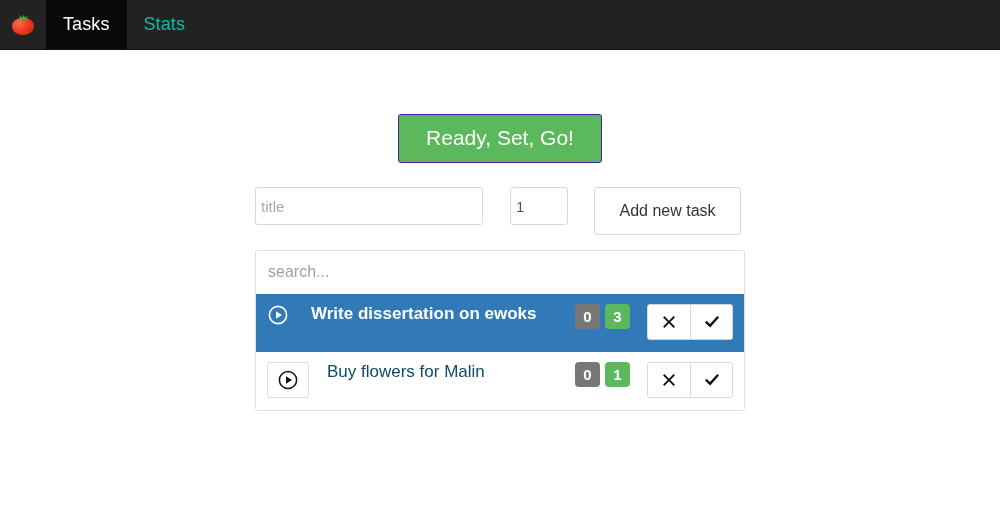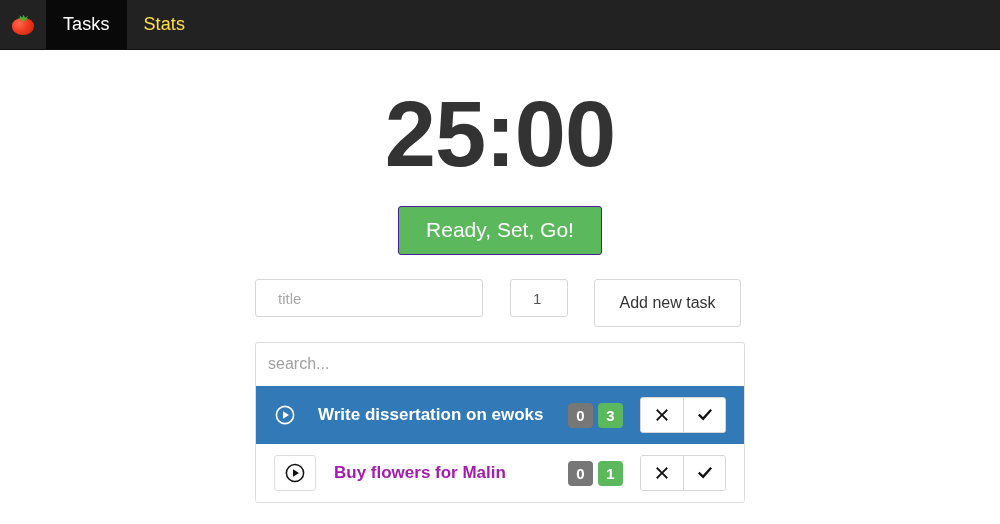--- a/index.html
+++ b/index.html
@@ -49,21 +49,21 @@
     padding: 0 17px;
     font-size: 18px;
     color: #9d9d9d;
     text-decoration: none;
     letter-spacing: .1px;
   }
   .nav-item.active {
     background: #090909;
     color: #ffffff;
   }
-  .nav-item.link { color: #fde047; }
+  .nav-item.link { color: #14b8a6; }
 
   
   .content {
     width: 1000px;
     padding-top: 38px;
   }
   .timer {
     text-align: center;
     font-size: 92px;
     line-height: 1;
@@ -98,21 +98,21 @@
     display: flex;
     align-items: stretch;
     gap: 0;
   }
   .inp {
     border: 1px solid #d8d8d8;
     border-radius: 3px;
     background: #ffffff;
     font-size: 15px;
     color: #555555;
-    padding: 9px 22px;
+    padding: 9px 5px;
     height: 38px;
     font-family: inherit;
     outline: none;
   }
   .inp::placeholder { color: #a8a8a8; }
   .inp-title { width: 228px; }
   .inp-count { width: 58px; margin-left: 27px; }
   .btn-add {
     margin-left: 26px;
     width: 147px;
@@ -144,22 +144,22 @@
     color: #000000;
     padding: 4px 3px;
     font-family: inherit;
     outline: none;
     background: transparent;
   }
   .inp-search::placeholder { color: #a0a0a0; }
 
   .task {
     display: flex;
-    align-items: center;
-    padding: 10px 18px;
+    align-items: flex-start;
+    padding: 10px 11px;
     min-height: 58px;
   }
   .task.selected {
     background: #3279b7;
   }
   .task.plain {
     background: #ffffff;
   }
 
   .play {
@@ -184,22 +184,22 @@
   .task-title {
     flex: 1 1 auto;
     font-size: 17px;
     margin-left: 22px;
   }
   .task.selected .task-title {
     color: #ffffff;
     font-weight: 700;
   }
   .task.plain .task-title {
-    color: #a21caf;
-    font-weight: 700;
+    color: #0c4a6e;
+    font-weight: 400;
     margin-left: 18px;
   }
 
   .badges { display: flex; gap: 5px; flex: 0 0 auto; }
   .badge {
     min-width: 25px;
     height: 25px;
     border-radius: 4px;
     color: #ffffff;
     font-size: 15px;
@@ -249,21 +249,20 @@
   <a class="nav-item active" href="#">
     <span>Tasks</span>
   </a>
   <a class="nav-item link" href="#">
     <span>Stats</span>
   </a>
 </div>
 
 <div class="content">
 
-  <div class="timer">25:00</div>
 
   <div class="start-wrap">
     <button class="btn-start">Ready, Set, Go!</button>
   </div>
 
   <div class="panel">
 
     <div class="add-form">
       <input class="inp inp-title" type="text" placeholder="title" style="">
       <input class="inp inp-count" type="text" value="1" style="">

